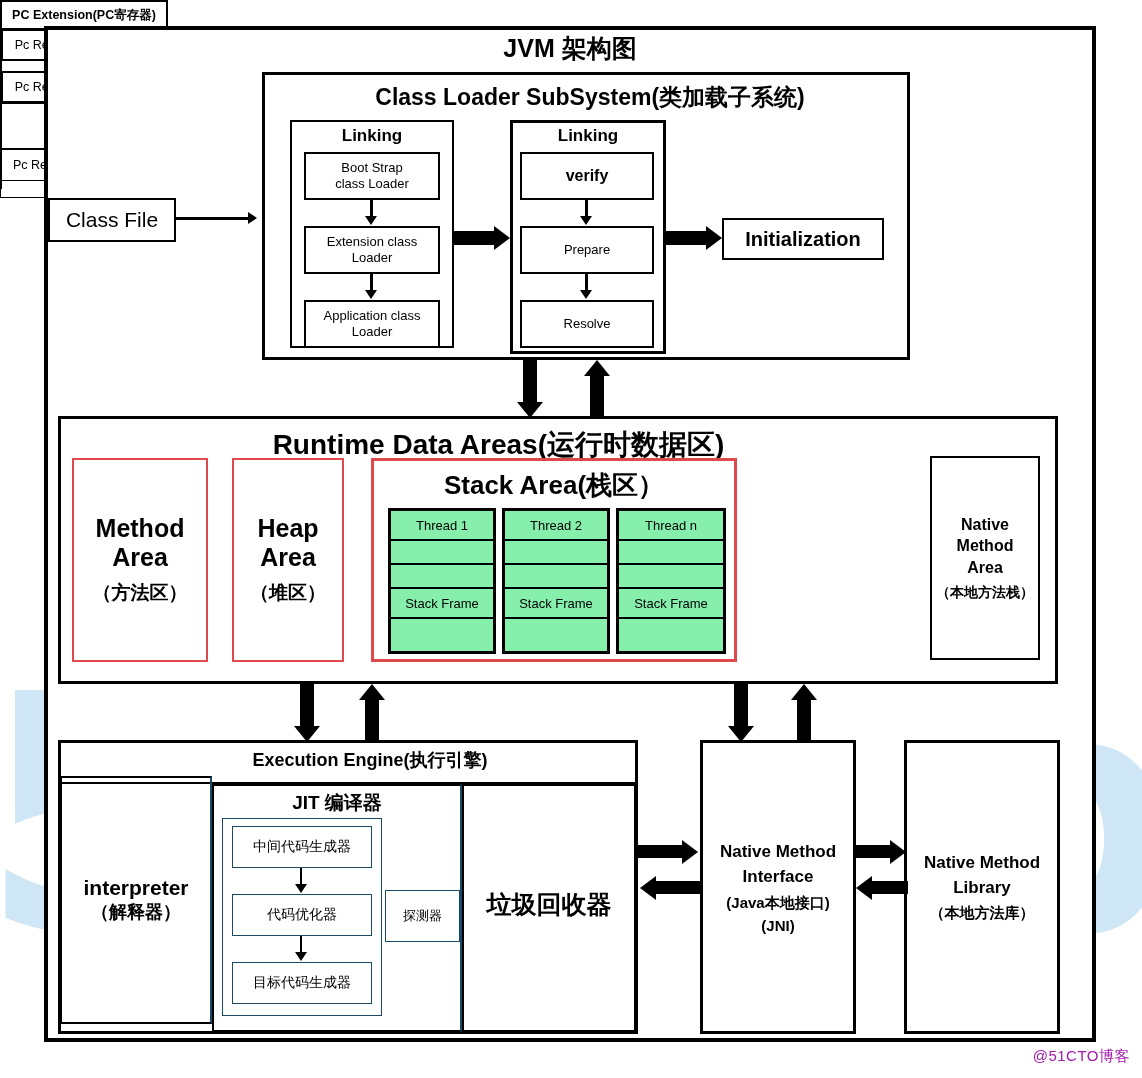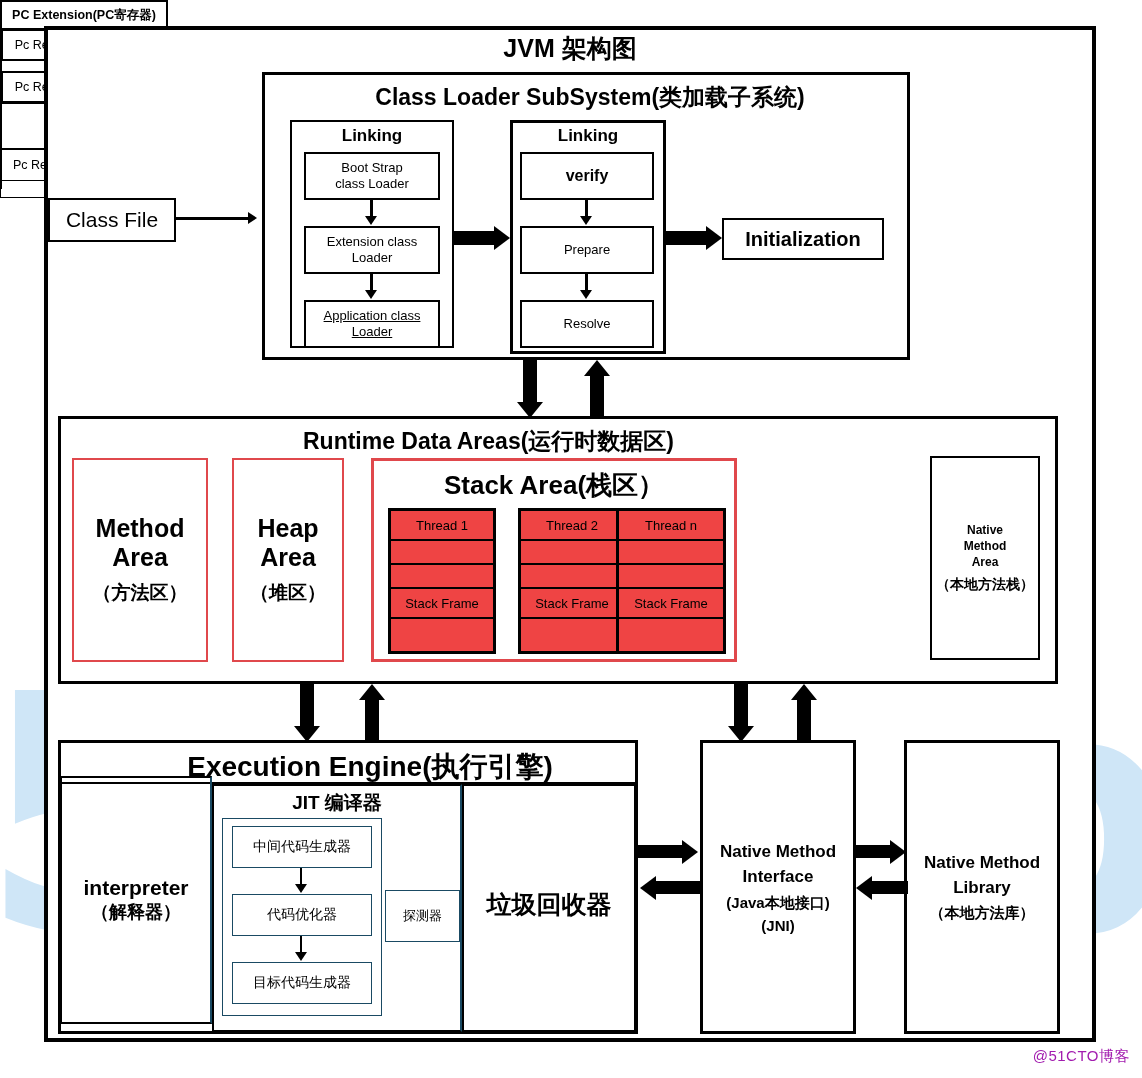--- a/index.html
+++ b/index.html
@@ -56,60 +56,60 @@
   .head-r{position:absolute;width:0;height:0;border-top:12px solid transparent;
           border-bottom:12px solid transparent;border-left:16px solid #000;}
   .head-l{position:absolute;width:0;height:0;border-top:12px solid transparent;
           border-bottom:12px solid transparent;border-right:16px solid #000;}
   .thin .head-d{border-left-width:6px;border-right-width:6px;border-top-width:9px;}
   .thin .head-r{border-top-width:6px;border-bottom-width:6px;border-left-width:9px;}
 
   
   #rda-frame{left:58px;top:416px;width:1000px;height:268px;border:3px solid #000;
              background:#fff;z-index:6;}
-  #rda-title{left:58px;top:426px;width:861px;font-size:23px;z-index:9;}
+  #rda-title{left:68px;top:426px;width:861px;font-size:28px;z-index:9;}
 
   .redbox{border:2px solid #e0484c;background:#fff;z-index:9;flex-direction:column;}
   #method-area{left:72px;top:458px;width:136px;height:204px;}
   #heap-area{left:232px;top:458px;width:112px;height:204px;}
   .area-en{font-size:25px;font-weight:700;line-height:1.15;}
   .area-cn{font-size:19px;font-weight:700;margin-top:8px;}
 
   #stack-area{left:371px;top:458px;width:366px;height:204px;border:3px solid #e0484c;
               background:#fff;z-index:9;}
   #stack-title{left:371px;top:468px;width:366px;font-size:26px;z-index:11;}
 
-  .thread-col{position:absolute;z-index:11;border:3px solid #000;background:#ef4444;
+  .thread-col{position:absolute;z-index:11;border:3px solid #000;background:#86efac;
               display:flex;flex-direction:column;}
   .tr{border-bottom:2px solid #000;display:flex;align-items:center;justify-content:center;
       font-size:13px;box-sizing:border-box;}
   .tr:last-child{border-bottom:none;}
   .tr-split{display:flex;padding:0;}
   .tr-split>div{flex:1;border-right:2px solid #000;box-sizing:border-box;}
   .tr-split>div:last-child{border-right:none;}
 
   #pc-box{left:746px;top:460px;width:166px;height:196px;z-index:9;
           display:flex;flex-direction:column;background:#fff;border:1px solid #000;}
   .pc-head{border:1px solid #000;font-size:12.5px;font-weight:700;height:28px;
            display:flex;align-items:center;justify-content:center;box-sizing:border-box;}
   .pc-row{border:2px solid #000;font-size:12.5px;height:32px;
           display:flex;align-items:center;justify-content:center;box-sizing:border-box;}
   .pc-gap{border-left:1px solid #000;border-right:1px solid #000;flex:1;}
   .pc-rowlite{border:1px solid #000;font-size:12.5px;height:32px;
           display:flex;align-items:center;justify-content:center;box-sizing:border-box;}
 
   #native-method-area{left:930px;top:456px;width:110px;height:204px;border:2px solid #000;
           background:#fff;z-index:9;flex-direction:column;}
-  #native-method-area .ne{font-size:12px;font-weight:700;line-height:1.35;}
+  #native-method-area .ne{font-size:16px;font-weight:700;line-height:1.35;}
   #native-method-area .nc{font-size:14px;font-weight:700;margin-top:6px;}
 
   
   #ee-frame{left:58px;top:740px;width:580px;height:294px;border:3px solid #000;
             background:transparent;z-index:6;}
-  #ee-title{left:58px;top:748px;width:624px;font-size:28px;z-index:11;}
+  #ee-title{left:58px;top:748px;width:624px;font-size:18px;z-index:11;}
   #ee-divider{left:58px;top:782px;width:580px;height:0;border-top:2px solid #000;z-index:10;}
   #interp-cell{left:60px;top:776px;width:152px;height:248px;border-right:2px solid #1a4a63;
                z-index:10;flex-direction:column;background:transparent;}
   #interp-cell .ie{font-size:21px;font-weight:700;}
   #interp-cell .ic{font-size:18px;font-weight:700;}
   #jit-cell{left:212px;top:784px;width:250px;height:248px;border-right:2px solid #1a4a63;
             z-index:10;background:transparent;}
   #jit-title{left:212px;top:790px;width:250px;font-size:19px;z-index:12;}
   #jit-inner{left:222px;top:818px;width:160px;height:198px;border:1px solid #1a4a63;
              background:transparent;z-index:11;}
@@ -172,21 +172,21 @@
   <div class="head-d" style="left:1px;top:16px;"></div>
 </div>
 <div class="bx subbox" style="left:304px;top:226px;width:136px;height:48px;">
   <span>Extension class</span>
   <span>Loader</span>
 </div>
 <div class="arrow thin" style="left:364px;top:274px;width:16px;height:26px;">
   <div class="shaft-v" style="left:6px;top:0;width:3px;height:18px;"></div>
   <div class="head-d" style="left:1px;top:16px;"></div>
 </div>
-<div class="bx subbox" style="left:304px;top:300px;width:136px;height:48px;text-decoration:underline;">
+<div class="bx subbox" style="left:304px;top:300px;width:136px;height:48px;">
   <span>Application class</span>
   <span>Loader</span>
 </div>
 
 <div class="arrow" style="left:454px;top:226px;width:60px;height:24px;">
   <div class="shaft-h" style="left:0;top:5px;width:42px;height:14px;"></div>
   <div class="head-r" style="left:40px;top:0px;"></div>
 </div>
 
 <div class="bx" id="linking-box"></div>
@@ -248,21 +248,21 @@
   <div class="tr" style="height:30px;">Thread 1</div>
   <div class="tr" style="height:24px;"></div>
   <div class="tr" style="height:24px;"></div>
   <div class="tr" style="height:30px;">Stack Frame</div>
   <div class="tr tr-split" style="height:28px;">
       <div></div>
       <div></div>
       <div></div>
     </div>
 </div>
-<div class="thread-col" style="left:518px;top:508px;width:102px;height:140px;">
+<div class="thread-col" style="left:502px;top:508px;width:102px;height:140px;">
   <div class="tr" style="height:30px;">Thread 2</div>
   <div class="tr" style="height:24px;"></div>
   <div class="tr" style="height:24px;"></div>
   <div class="tr" style="height:30px;">Stack Frame</div>
   <div class="tr tr-split" style="height:28px;">
       <div></div>
       <div></div>
       <div></div>
     </div>
 </div>

